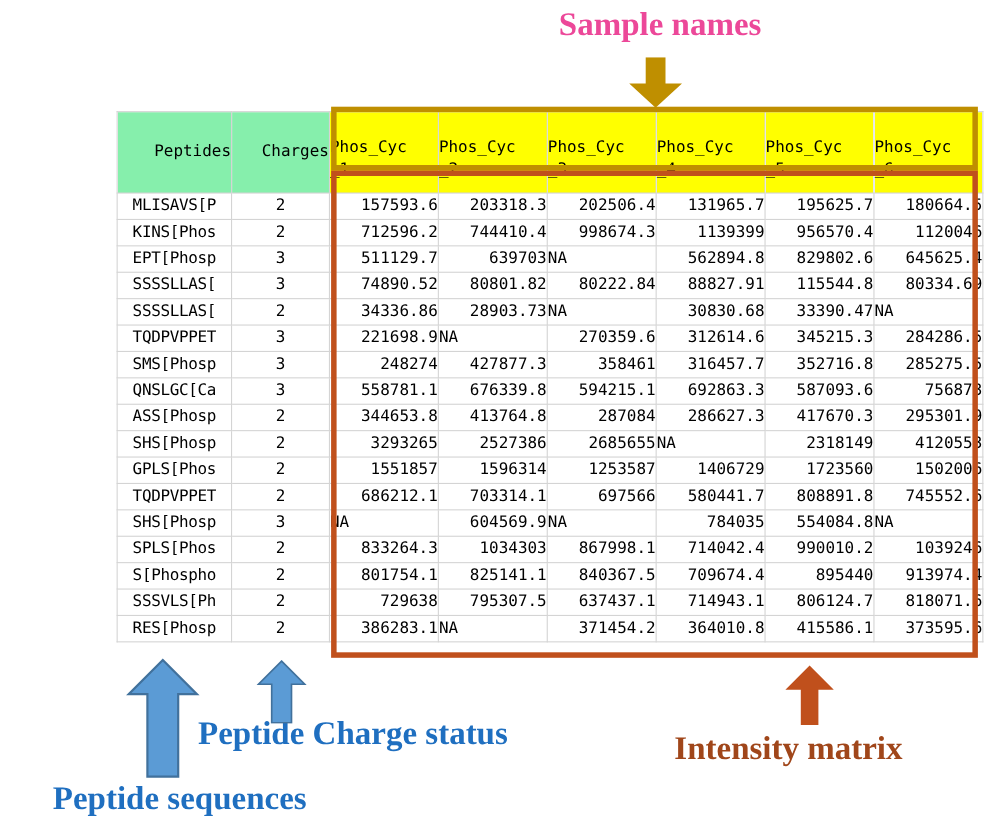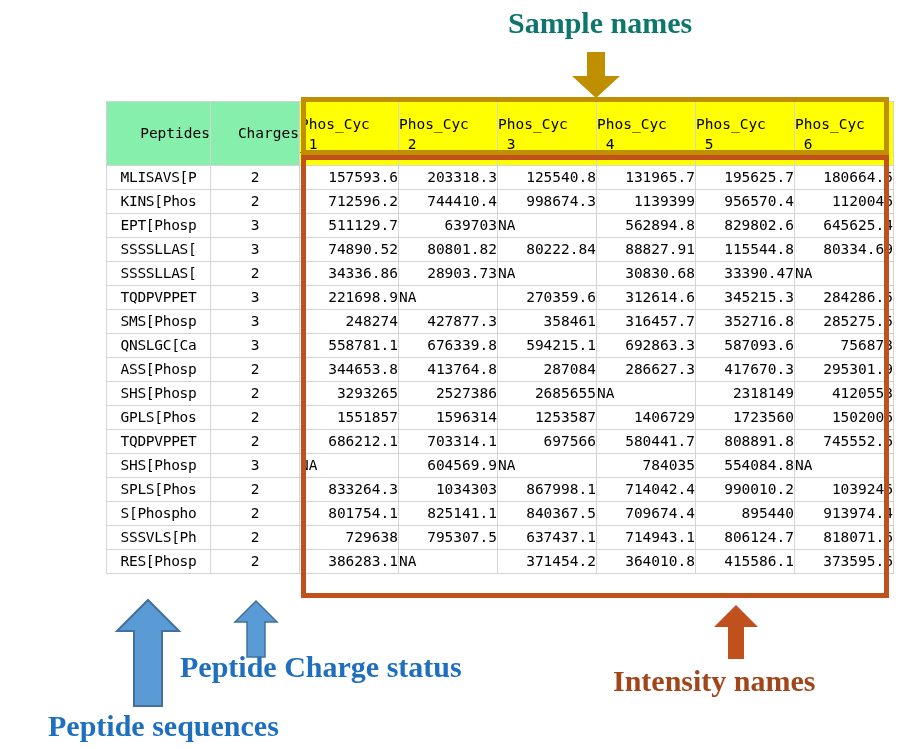--- a/index.html
+++ b/index.html
@@ -20,21 +20,21 @@
     position: absolute;
     font-family: "Liberation Serif", serif;
     font-weight: bold;
     white-space: nowrap;
     letter-spacing: 0px;
   }
   #annot-sample-names {
     left: 508px;
     top: 6px;
     font-size: 30px;
-    color: #0f766e;
+    color: #ec4899;
   }
   #annot-intensity-matrix {
     left: 613px;
     top: 664px;
     font-size: 30px;
     color: #A0461A;
   }
   #annot-peptide-charge {
     left: 180px;
     top: 650px;
@@ -82,21 +82,21 @@
   
   .col-pep    { width: 103px; }
   .col-chg    { width: 88px;  }
   .col-sample { width: 98px;  }
 
   
   #sheet thead th {
     height: 51px;
     line-height: 20px;
     vertical-align: top;
-    padding-top: 12px;
+    padding-top: 22px;
   }
   th.hdr-label {
     background: #86efac;
     text-align: right;
     padding-left: 5px;
     vertical-align: middle !important;
     padding-top: 0 !important;
     line-height: 51px !important;
   }
   th.hdr-sample {
@@ -183,21 +183,21 @@
         <span class="ln">_6</span>
       </th>
     </tr>
   </thead>
   <tbody id="sheet-body">
       <tr>
         <td class="cell-pep col-pep">MLISAVS[P</td>
         <td class="cell-chg col-chg">2</td>
         <td class="cell-num col-sample">157593.6</td>
         <td class="cell-num col-sample">203318.3</td>
-        <td class="cell-num col-sample">125540.8</td>
+        <td class="cell-num col-sample">202506.4</td>
         <td class="cell-num col-sample">131965.7</td>
         <td class="cell-num col-sample">195625.7</td>
         <td class="cell-num col-sample">180664.5</td>
       </tr>
       <tr>
         <td class="cell-pep col-pep">KINS[Phos</td>
         <td class="cell-chg col-chg">2</td>
         <td class="cell-num col-sample">712596.2</td>
         <td class="cell-num col-sample">744410.4</td>
         <td class="cell-num col-sample">998674.3</td>
@@ -360,21 +360,21 @@
 
 <div id="frame-sample-names"></div>
 <div id="frame-intensity"></div>
 
 <div class="annot" id="annot-sample-names">Sample names</div>
 
 <svg class="arrow" id="arrow-sample-names" style="left:570px; top:52px;" width="52" height="48" viewBox="0 0 52 48">
   <polygon points="17,0 35,0 35,24 50,24 26,46 2,24 17,24" fill="#BF8F00"></polygon>
 </svg>
 
-<div class="annot" id="annot-intensity-matrix">Intensity names</div>
+<div class="annot" id="annot-intensity-matrix">Intensity matrix</div>
 
 <svg class="arrow" id="arrow-intensity" style="left:712px; top:604px;" width="48" height="56" viewBox="0 0 48 56">
   <polygon points="24,1 46,23 32,23 32,55 16,55 16,23 2,23" fill="#C0501C"></polygon>
 </svg>
 
 <div class="annot" id="annot-peptide-charge">Peptide Charge status</div>
 
 <svg class="arrow" id="arrow-charge" style="left:233px; top:600px;" width="46" height="58" viewBox="0 0 46 58">
   <polygon points="23,1 44,22 32,22 32,57 14,57 14,22 2,22" fill="#5B9BD5" stroke="#41719C" stroke-width="1.5"></polygon>
 </svg>

